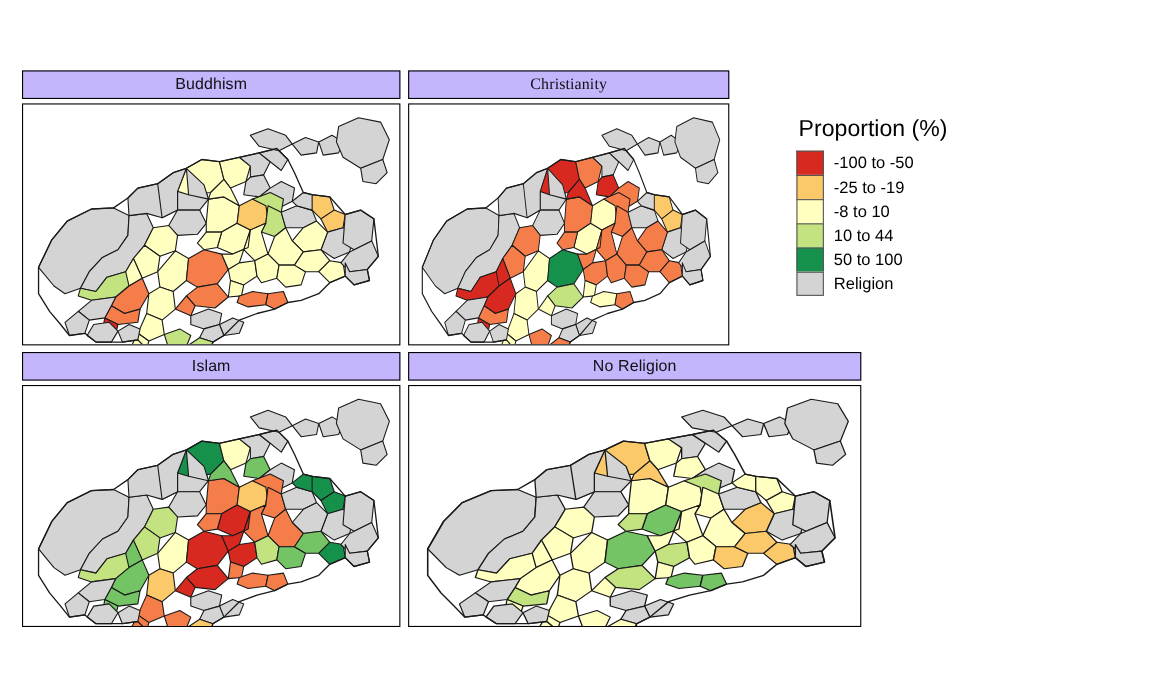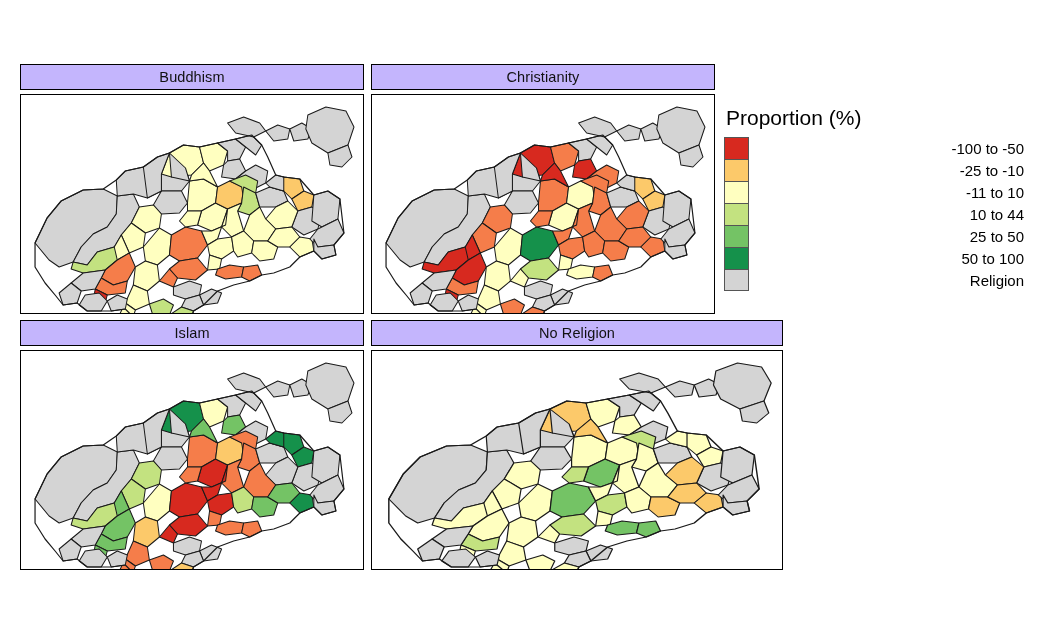--- a/index.html
+++ b/index.html
@@ -67,21 +67,20 @@
   #legend-title {
     font-size: 21px;
     color: #000;
     margin: 0 0 7px 2px;
     white-space: nowrap;
   }
   .legend-row {
     display: flex;
     align-items: center;
     height: 22px;
-    justify-content: space-between;
   }
   .legend-swatch {
     width: 25px;
     height: 22px;
     box-sizing: border-box;
     border: 1px solid #555;
     border-bottom: none;
     flex: 0 0 auto;
   }
   .legend-row:last-child .legend-swatch { border-bottom: 1px solid #555; }
@@ -196,21 +195,21 @@
           <path d="M94 284 L106 282 L110 290 L98 292 Z" fill="#d4d4d4"></path>
           <path d="M160 248 L172 244 L180 252 L170 258 L158 256 Z" fill="#d4d4d4"></path>
           <path d="M176 236 L186 232 L192 240 L182 244 Z" fill="#d4d4d4"></path>
 
           <path d="M14 148 L26 123 L40 106 L62 95 L82 94 L95 85 L104 76 L122 72 L136 62 L148 58 L162 50 L178 52 L196 48 L214 44 L230 40 L240 50 L246 62 L254 80 L262 82 L278 84 L292 100 L306 96 L318 104 L322 138 L312 150 L314 160 L300 164 L292 156 L278 162 L268 172 L252 178 L240 180 L228 186 L212 190 L196 196 L182 210 L172 216 L164 238 L148 240 L132 236 L118 228 L104 214 L90 216 L80 216 L66 216 L56 208 L42 210 L34 200 L24 188 L14 172 Z" fill="none" stroke="#1a1a1a" stroke-width="1.2"></path>
         </g>
       </svg>
     </div>
   </div>
 
-  <div class="facet" style="left:371px; top:64px; width:344px; height:249px;">
+  <div class="facet" style="left:371px; top:64px; width:292px; height:249px;font-family:Liberation Serif, serif;">
     <div class="strip">
       <span>Christianity</span>
     </div>
     <div class="panel">
       <svg viewBox="0 0 341 218" preserveAspectRatio="none">
         <g stroke="#1a1a1a" stroke-width="1" stroke-linejoin="round">
           <path d="M14 148 L26 123 L40 106 L62 95 L82 94 L96 101 L95 119 L86 132 L72 139 L60 152 L52 167 L38 172 L28 165 Z" fill="#d4d4d4"></path>
           <path d="M52 167 L60 152 L72 139 L86 132 L95 119 L96 101 L112 99 L118 112 L110 128 L100 140 L93 152 L76 157 L66 170 Z" fill="#d4d4d4"></path>
           <path d="M96 101 L95 85 L104 76 L122 72 L140 79 L140 96 L126 103 L112 99 Z" fill="#d4d4d4"></path>
           <path d="M140 79 L150 71 L164 73 L168 86 L160 96 L140 96 Z" fill="#d4d4d4"></path>
@@ -472,33 +471,29 @@
 
   <div id="legend">
     <div id="legend-title">Proportion (%)</div>
     <div id="legend-items">
         <div class="legend-row">
           <div class="legend-swatch" style="background: rgb(215, 41, 31);"></div>
           <div class="legend-label">-100 to -50</div>
         </div>
         <div class="legend-row">
           <div class="legend-swatch" style="background: rgb(252, 201, 106);"></div>
-          <div class="legend-label">-25 to -10</div>
+          <div class="legend-label">-25 to -19</div>
         </div>
         <div class="legend-row">
           <div class="legend-swatch" style="background: rgb(255, 255, 192);"></div>
-          <div class="legend-label">-11 to 10</div>
+          <div class="legend-label">-8 to 10</div>
         </div>
         <div class="legend-row">
           <div class="legend-swatch" style="background: rgb(195, 226, 128);"></div>
           <div class="legend-label">10 to 44</div>
-        </div>
-        <div class="legend-row">
-          <div class="legend-swatch" style="background: rgb(116, 195, 101);"></div>
-          <div class="legend-label">25 to 50</div>
         </div>
         <div class="legend-row">
           <div class="legend-swatch" style="background: rgb(21, 145, 75);"></div>
           <div class="legend-label">50 to 100</div>
         </div>
         <div class="legend-row">
           <div class="legend-swatch" style="background: rgb(212, 212, 212);"></div>
           <div class="legend-label">Religion</div>
         </div>
       </div>

